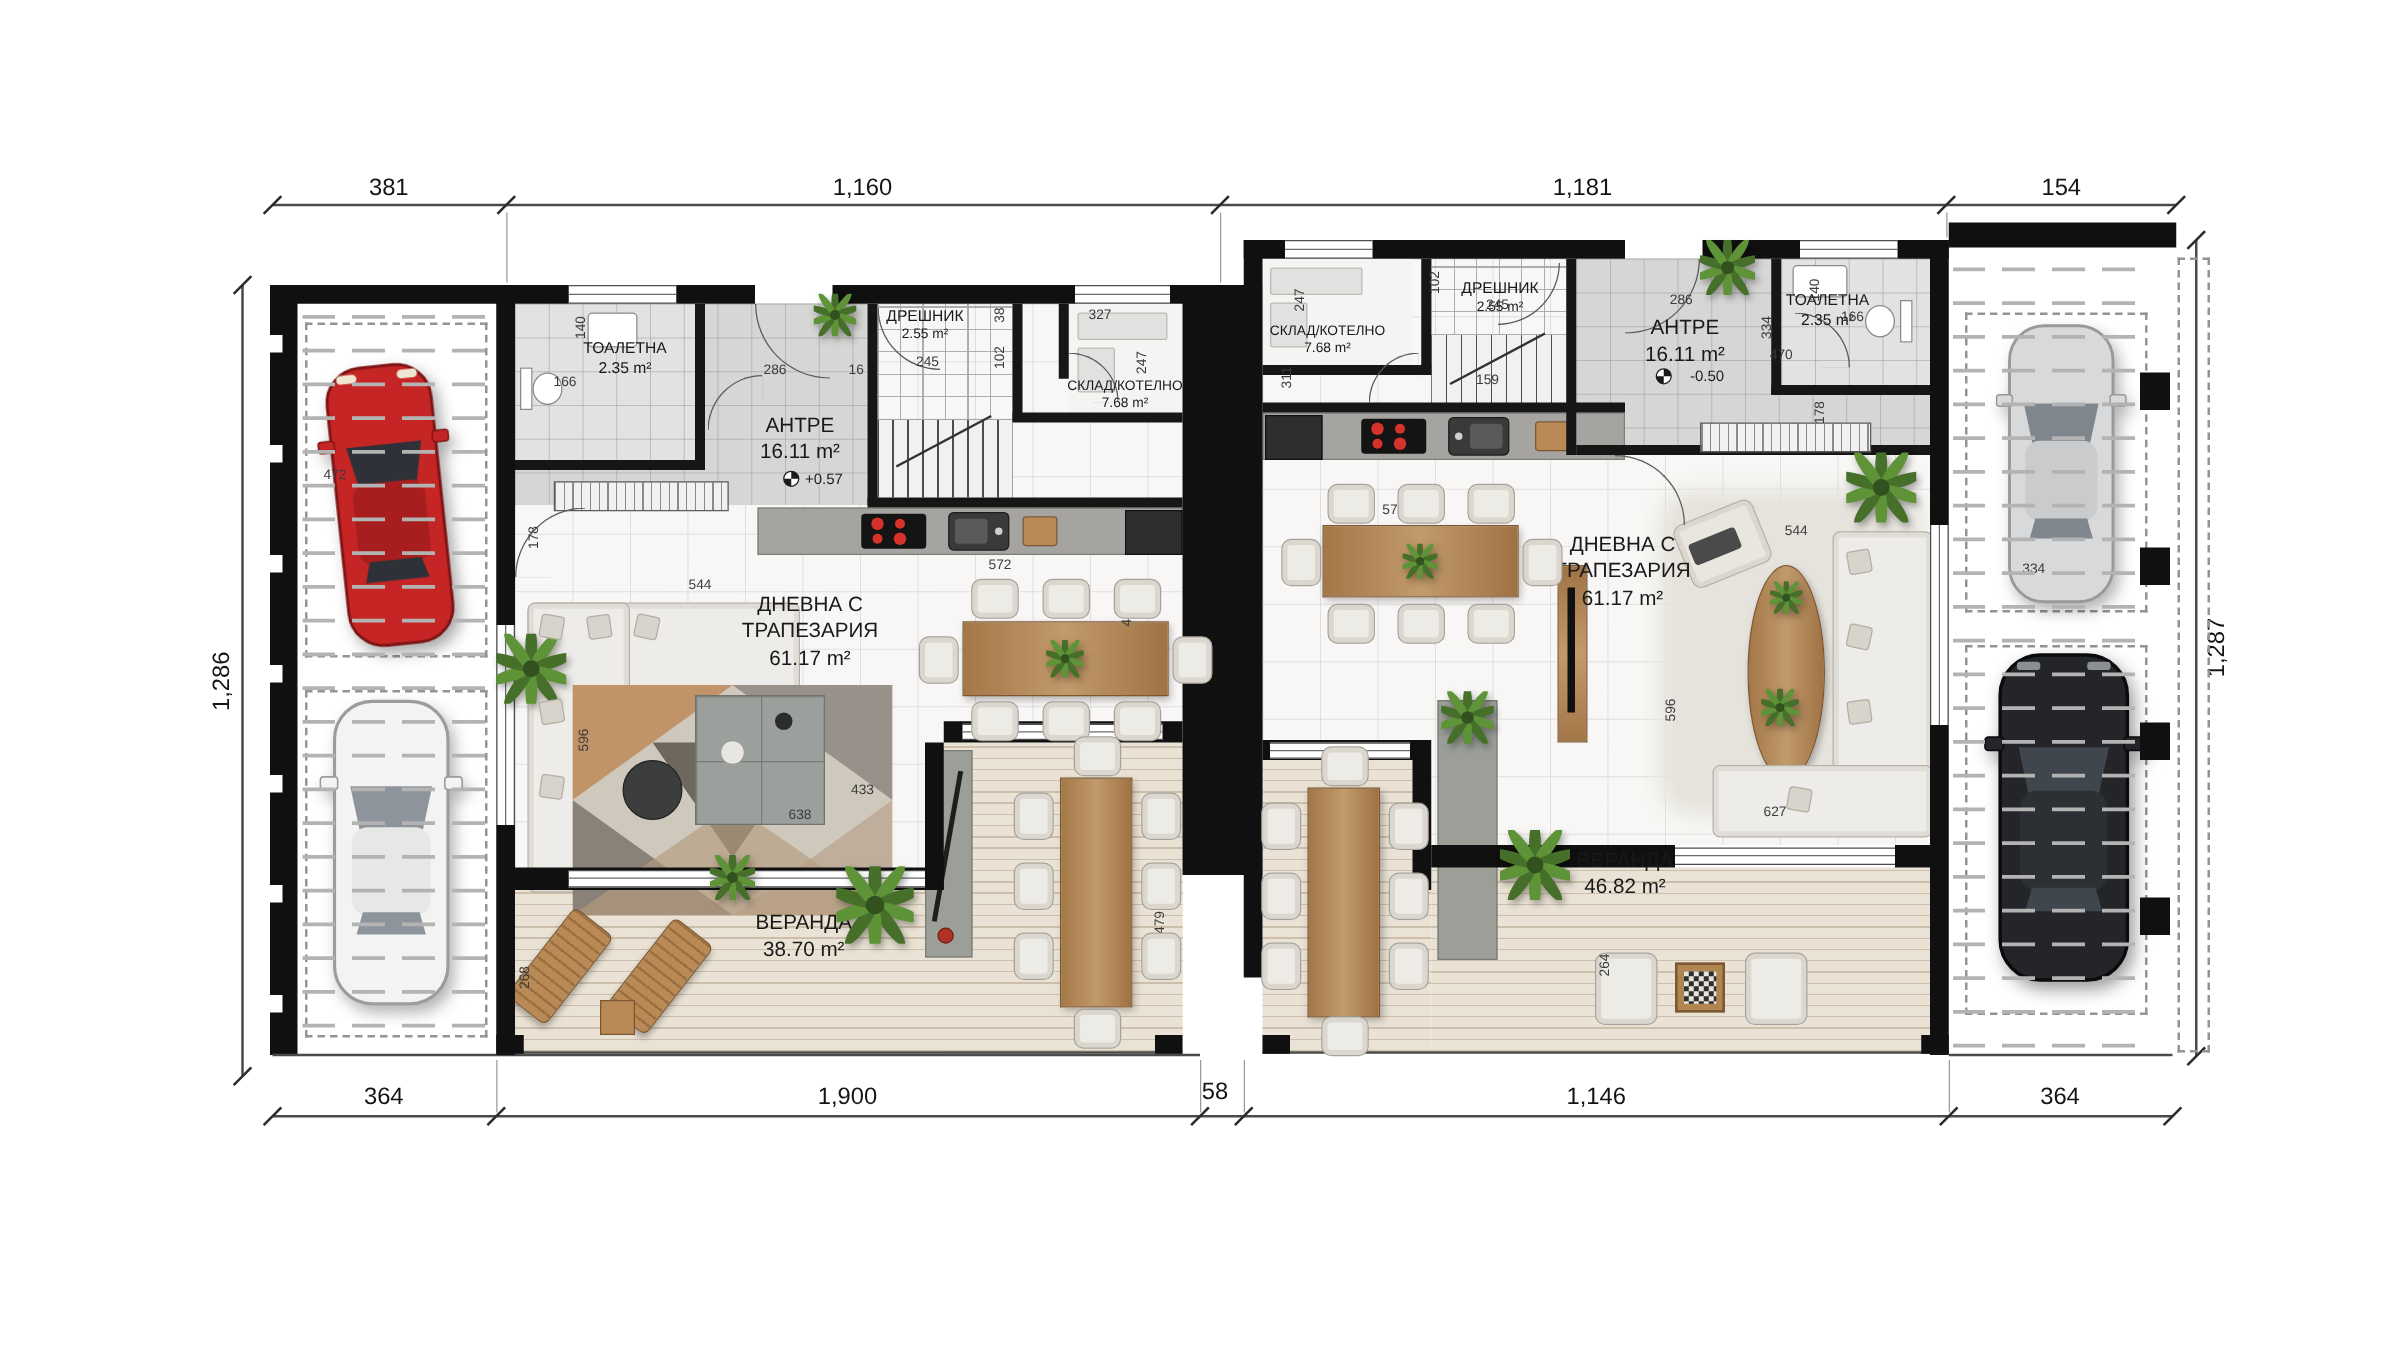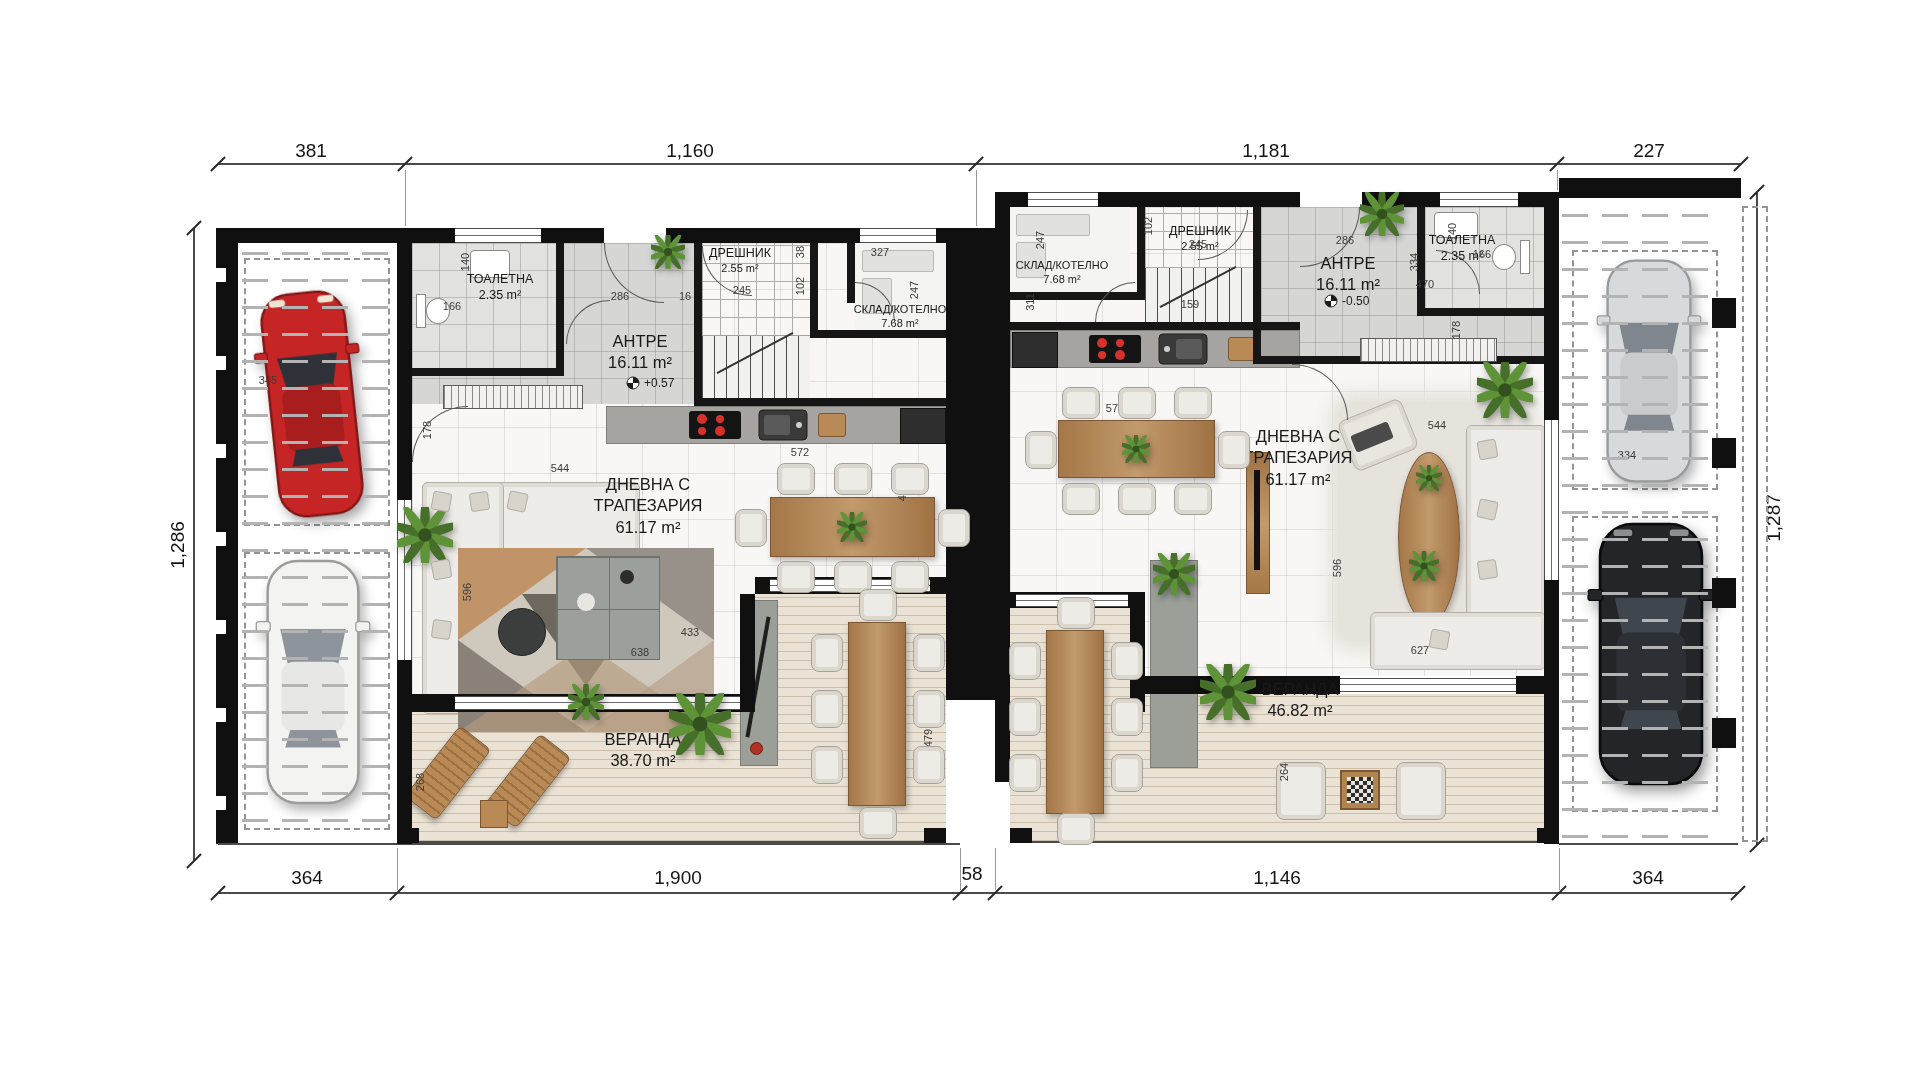--- a/index.html
+++ b/index.html
@@ -84,21 +84,21 @@
   <div class="ext" style="left:976px;top:170px;width:1px;height:56px"></div>
   <div class="ext" style="left:1557px;top:170px;width:1px;height:20px"></div>
   <div class="ext" style="left:397px;top:848px;width:1px;height:42px"></div>
   <div class="ext" style="left:960px;top:848px;width:1px;height:42px"></div>
   <div class="ext" style="left:995px;top:848px;width:1px;height:42px"></div>
   <div class="ext" style="left:1559px;top:848px;width:1px;height:42px"></div>
 
   <div class="dimlab" style="left:311px;top:151px">381</div>
   <div class="dimlab" style="left:690px;top:151px">1,160</div>
   <div class="dimlab" style="left:1266px;top:151px">1,181</div>
-  <div class="dimlab" style="left:1649px;top:151px">227</div>
+  <div class="dimlab" style="left:1649px;top:151px">154</div>
   <div class="dimlab" style="left:307px;top:878px">364</div>
   <div class="dimlab" style="left:678px;top:878px">1,900</div>
   <div class="dimlab" style="left:972px;top:874px">58</div>
   <div class="dimlab" style="left:1277px;top:878px">1,146</div>
   <div class="dimlab" style="left:1648px;top:878px">364</div>
   <div class="dimlab vrot" style="left:178px;top:545px">1,286</div>
   <div class="dimlab vrot" style="left:1774px;top:518px">1,287</div>
 
   <div class="wall" style="left:216px;top:228px;width:22px;height:616px"></div>
   <div class="wall" style="left:216px;top:228px;width:196px;height:15px"></div>
@@ -408,21 +408,21 @@
       <div class="idim" style="left:880px;top:252px;">327</div>
       <div class="idim rot" style="left:914px;top:290px;">247</div>
       <div class="idim" style="left:560px;top:468px;">544</div>
       <div class="idim" style="left:800px;top:452px;">572</div>
       <div class="idim rot" style="left:902px;top:492px;">488</div>
       <div class="idim rot" style="left:467px;top:592px;">596</div>
       <div class="idim" style="left:640px;top:652px;">638</div>
       <div class="idim" style="left:690px;top:632px;">433</div>
       <div class="idim rot" style="left:928px;top:738px;">479</div>
       <div class="idim rot" style="left:420px;top:782px;">268</div>
-      <div class="idim" style="left:268px;top:380px;">345</div>
+      <div class="idim" style="left:268px;top:380px;">472</div>
       <div class="idim rot" style="left:1040px;top:240px;">247</div>
       <div class="idim rot" style="left:1030px;top:302px;">311</div>
       <div class="idim rot" style="left:1148px;top:226px;">102</div>
       <div class="idim" style="left:1198px;top:244px;">245</div>
       <div class="idim" style="left:1190px;top:304px;">159</div>
       <div class="idim" style="left:1345px;top:240px;">286</div>
       <div class="idim rot" style="left:1414px;top:262px;">334</div>
       <div class="idim rot" style="left:1452px;top:232px;">140</div>
       <div class="idim" style="left:1482px;top:254px;">166</div>
       <div class="idim" style="left:1425px;top:284px;">470</div>
@@ -435,21 +435,21 @@
       <div class="idim rot" style="left:1284px;top:772px;">264</div>
       <div class="idim" style="left:1627px;top:455px;">334</div>
       <div style="position:absolute;left:626px;top:376px;display:flex;align-items:center;gap:4px;font-size:12px;color:#1c1c1c;">
         <svg width="14" height="14" viewBox="0 0 14 14">
       <circle cx="7" cy="7" r="6" fill="#fff" stroke="#222"></circle>
       <path d="M7,7 L7,1 A6,6 0 0 1 13,7 Z" fill="#1a1a1a"></path>
       <path d="M7,7 L7,13 A6,6 0 0 1 1,7 Z" fill="#1a1a1a"></path>
     </svg>
         <span>+0.57</span>
       </div>
-      <div style="position:absolute;left:1324px;top:294px;display:flex;align-items:center;gap:4px;font-size:12px;color:#1c1c1c;">
+      <div style="position:absolute;left:1324px;top:294px;display:flex;align-items:center;gap:14px;font-size:12px;color:#1c1c1c;">
         <svg width="14" height="14" viewBox="0 0 14 14">
       <circle cx="7" cy="7" r="6" fill="#fff" stroke="#222"></circle>
       <path d="M7,7 L7,1 A6,6 0 0 1 13,7 Z" fill="#1a1a1a"></path>
       <path d="M7,7 L7,13 A6,6 0 0 1 1,7 Z" fill="#1a1a1a"></path>
     </svg>
         <span>-0.50</span>
       </div>
       <div style="position:absolute;left:242px;top:252px;width:150px;height:3px;background:repeating-linear-gradient(90deg,#b3b3b3 0 26px,transparent 26px 40px);"></div>
       <div style="position:absolute;left:242px;top:279px;width:150px;height:3px;background:repeating-linear-gradient(90deg,#b3b3b3 0 26px,transparent 26px 40px);"></div>
       <div style="position:absolute;left:242px;top:306px;width:150px;height:3px;background:repeating-linear-gradient(90deg,#b3b3b3 0 26px,transparent 26px 40px);"></div>

